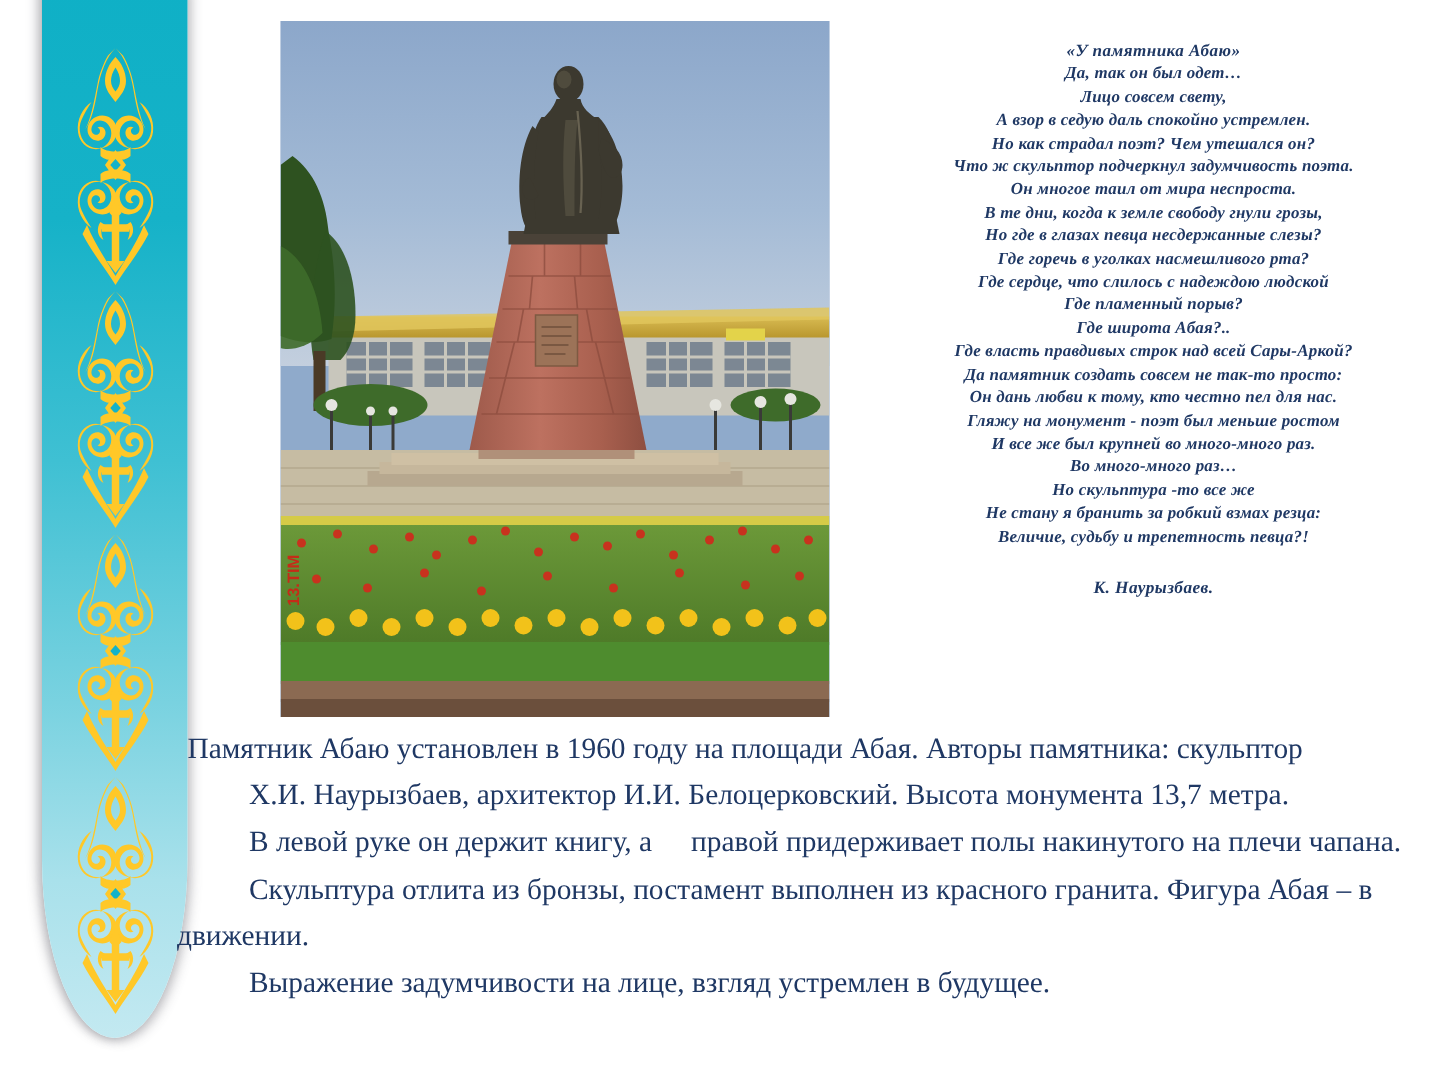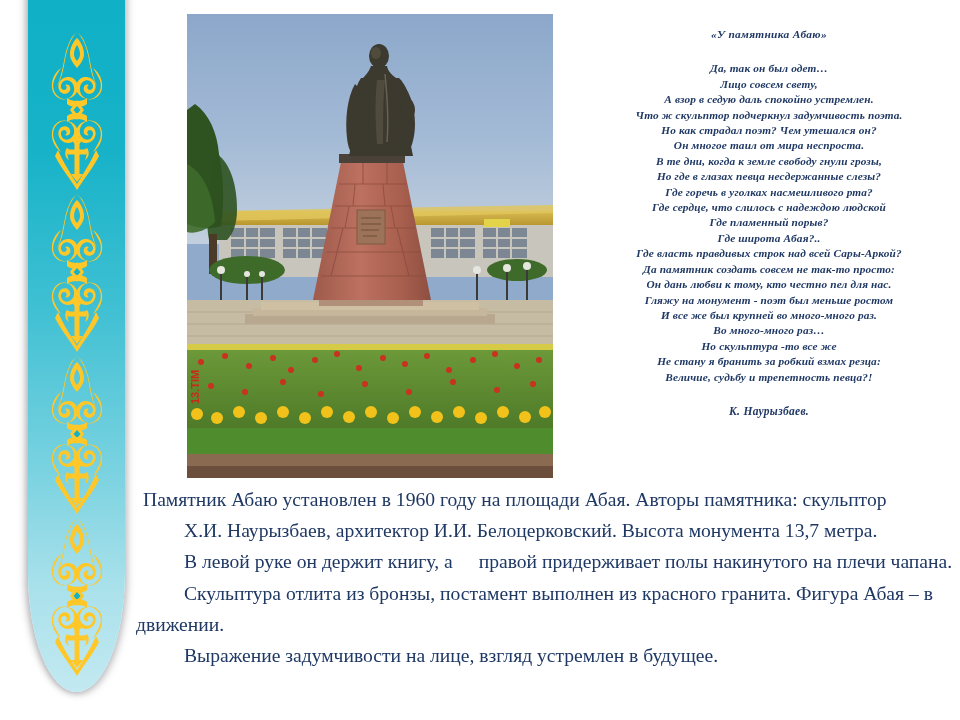--- a/index.html
+++ b/index.html
@@ -78,34 +78,33 @@
     color: #1F3864;
     font-family: "Liberation Serif", "DejaVu Serif", serif;
     font-style: italic;
     font-weight: bold;
     font-size: 11.3px;
     line-height: 15.4px;
     letter-spacing: 0.15px;
   }
   #poem .poem-title {
     font-size: 11.4px;
-    margin-bottom: 19px;
     letter-spacing: 0.3px;
   }
   #poem .poem-line { white-space: nowrap; }
   #poem .poem-author {
     margin-top: 19px;
     font-size: 11.5px;
     letter-spacing: 0.3px;
   }
 
   
   #body-text {
     position: absolute;
-    left: 136px;
+    left: 118px;
     top: 484px;
     width: 818px;
     color: #1F3864;
     font-family: "Liberation Serif", "DejaVu Serif", serif;
     font-size: 19.6px;
     line-height: 31.2px;
     text-align: left;
   }
   #body-text p {
     margin: 0;
@@ -421,22 +420,22 @@
       </g>
     </svg>
   </div>
 
   <div id="poem">
     <div class="poem-title">«У памятника Абаю»</div>
 
     <div class="poem-line">Да, так он был одет…</div>
     <div class="poem-line">Лицо совсем свету,</div>
     <div class="poem-line">А взор в седую даль спокойно устремлен.</div>
+    <div class="poem-line">Но как страдал поэт? Чем утешался он?</div>
     <div class="poem-line">Что ж скульптор подчеркнул задумчивость поэта.</div>
-    <div class="poem-line">Но как страдал поэт? Чем утешался он?</div>
     <div class="poem-line">Он многое таил от мира неспроста.</div>
     <div class="poem-line">В те дни, когда к земле свободу гнули грозы,</div>
     <div class="poem-line">Но где в глазах певца несдержанные слезы?</div>
     <div class="poem-line">Где горечь в уголках насмешливого рта?</div>
     <div class="poem-line">Где сердце, что слилось с надеждою людской</div>
     <div class="poem-line">Где пламенный порыв?</div>
     <div class="poem-line">Где широта Абая?..</div>
     <div class="poem-line">Где власть правдивых строк над всей Сары-Аркой?</div>
     <div class="poem-line">Да памятник создать совсем не так-то просто:</div>
     <div class="poem-line">Он дань любви к тому, кто честно пел для нас.</div>

